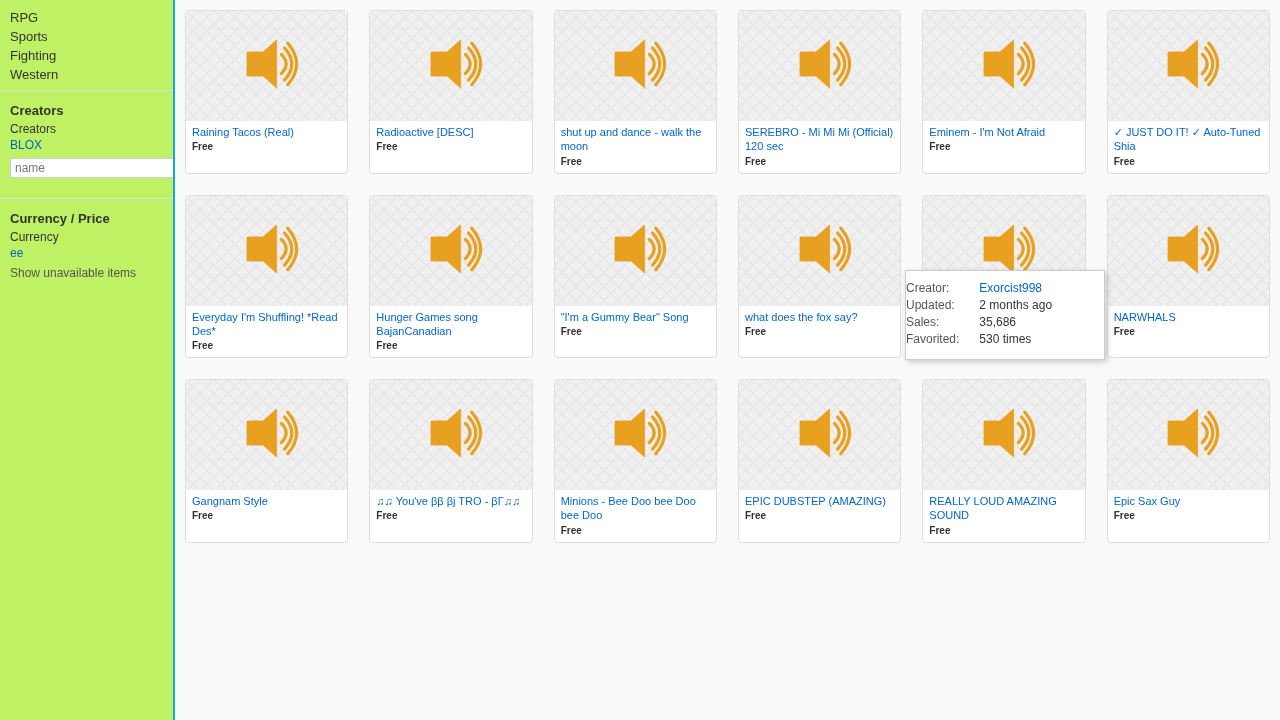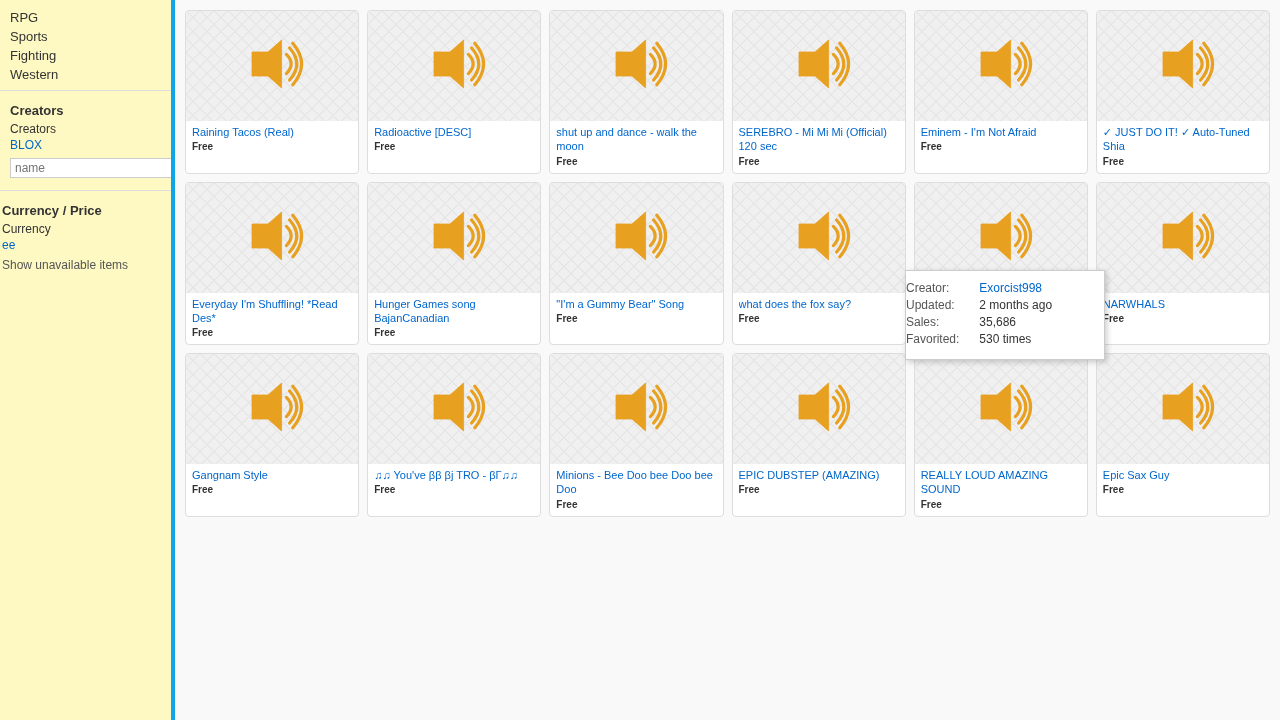--- a/index.html
+++ b/index.html
@@ -2,65 +2,65 @@
 <html><head>
   <meta charset="utf-8">
   <style>
     * { box-sizing: border-box; margin: 0; padding: 0; }
     body { font-family: Arial, sans-serif; background: #fff; display: flex; width: 1280px; height: 720px; overflow: hidden; }
 
     
     #sidebar {
       width: 175px;
       min-width: 175px;
-      background: #fef9c3;
+      background: #bef264;
       padding: 8px 0;
-      border-right: 4px solid #0ea5e9;
+      border-right: 2px solid #0ea5e9;
       overflow-y: auto;
     }
     .sidebar-item {
       font-size: 13px;
       color: #333;
       padding: 2px 10px;
       cursor: pointer;
     }
 
     .sidebar-divider { border: none; border-top: 1px solid #ddd; margin: 6px 0; }
 
     .creators-section { padding: 6px 10px; }
     .creators-title { font-size: 13px; font-weight: bold; color: #333; margin-bottom: 4px; }
     .creators-label { font-size: 12px; color: #333; margin-bottom: 2px; }
     .creators-link { font-size: 12px; color: #0066cc; cursor: pointer; text-decoration: none; display: block; margin-bottom: 6px; }
-    .creators-search { display: flex; gap: 4px; }
+    .creators-search { display: flex; gap: 4px; margin-bottom: 8px; }
     .creators-search input {
       flex: 1;
       border: 1px solid #ccc;
       font-size: 12px;
       padding: 2px 4px;
     }
 
-    .currency-section { padding: 6px 2px; }
+    .currency-section { padding: 6px 10px; }
     .currency-title { font-size: 13px; font-weight: bold; color: #333; margin-bottom: 4px; }
     .currency-label { font-size: 12px; color: #333; margin-bottom: 2px; }
     .currency-link { font-size: 12px; color: #0066cc; cursor: pointer; text-decoration: none; display: block; margin-bottom: 6px; }
     .unavail-label { font-size: 12px; color: #555; cursor: pointer; }
 
     
     #main {
       flex: 1;
       overflow-y: auto;
       padding: 10px;
       background: #f9f9f9;
       position: relative;
     }
 
     .grid {
       display: grid;
       grid-template-columns: repeat(6, 1fr);
-      gap: 8px;
+      gap: 21px;
     }
 
     .item-card {
       background: #fff;
       border: 1px solid #ddd;
       border-radius: 4px;
       overflow: hidden;
       cursor: pointer;
       position: relative;
     }

